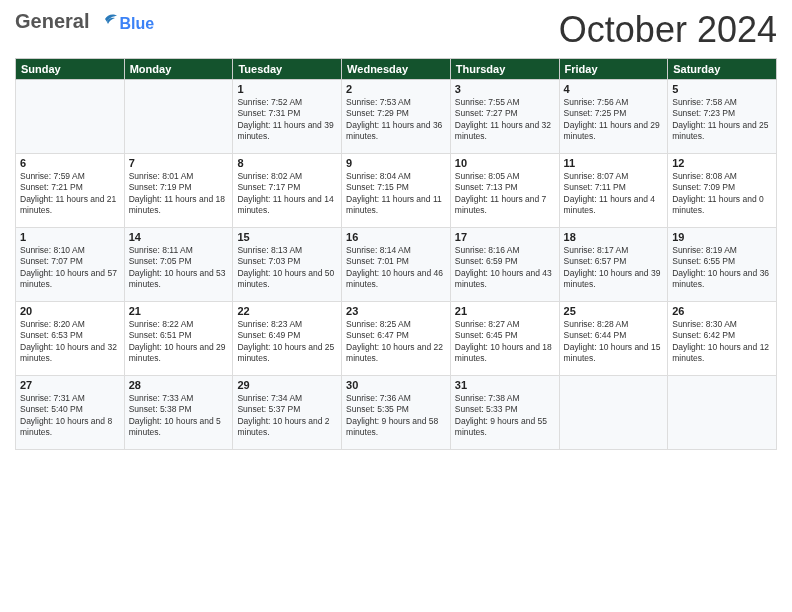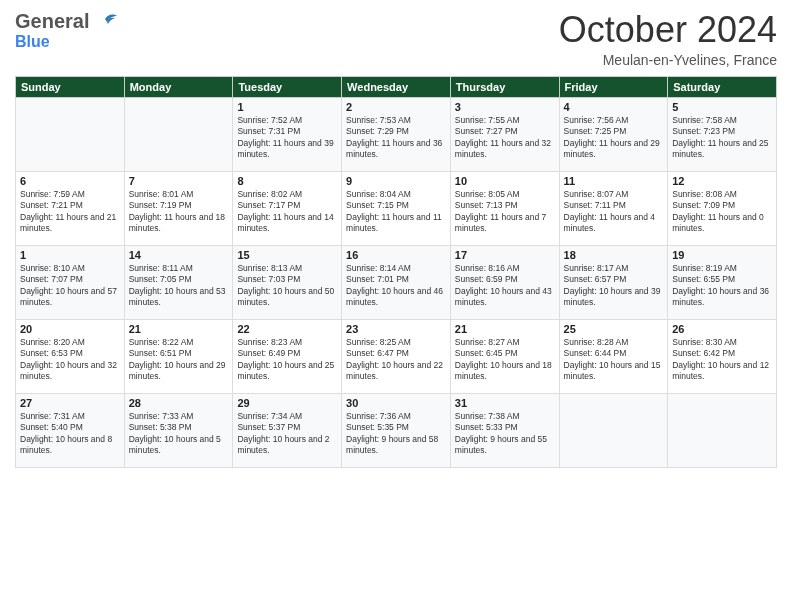--- a/index.html
+++ b/index.html
@@ -72,22 +72,22 @@
       margin-bottom: 2px;
     }
     .cell-text {
       font-size: 8.5px;
       color: #333;
       line-height: 1.35;
       text-align: center;
     }
     .logo-wrapper {
       display: flex;
-      flex-direction: column;
-      align-items: flex-start;
+      flex-direction: row;
+      align-items: flex-end;
     }
     .logo-line1 {
       display: flex;
       align-items: center;
     }
     .logo-bird-svg {
       margin-left: 2px;
     }
   </style>
 </head>
@@ -102,21 +102,20 @@
           <path d="M14 8 C16 4, 22 2, 26 5 C22 5, 18 7, 16 11 Z" fill="#2a7aba"></path>
           <path d="M16 11 C17 8, 20 6, 24 7 C21 8, 18 10, 17 13 Z" fill="#2a7aba"></path>
         </svg>
       </div>
       <div>
         <span style="font-size:16px;font-weight:bold;color:#3b82f6;margin-left:0;">Blue</span>
       </div>
     </div>
     <div class="title-block">
       <div class="month-title">October 2024</div>
-      <div class="subtitle">Meulan-en-Yvelines, France</div>
     </div>
   </div>
 
   <table>
     <thead>
       <tr>
         <th>Sunday</th>
         <th>Monday</th>
         <th>Tuesday</th>
         <th>Wednesday</th>

